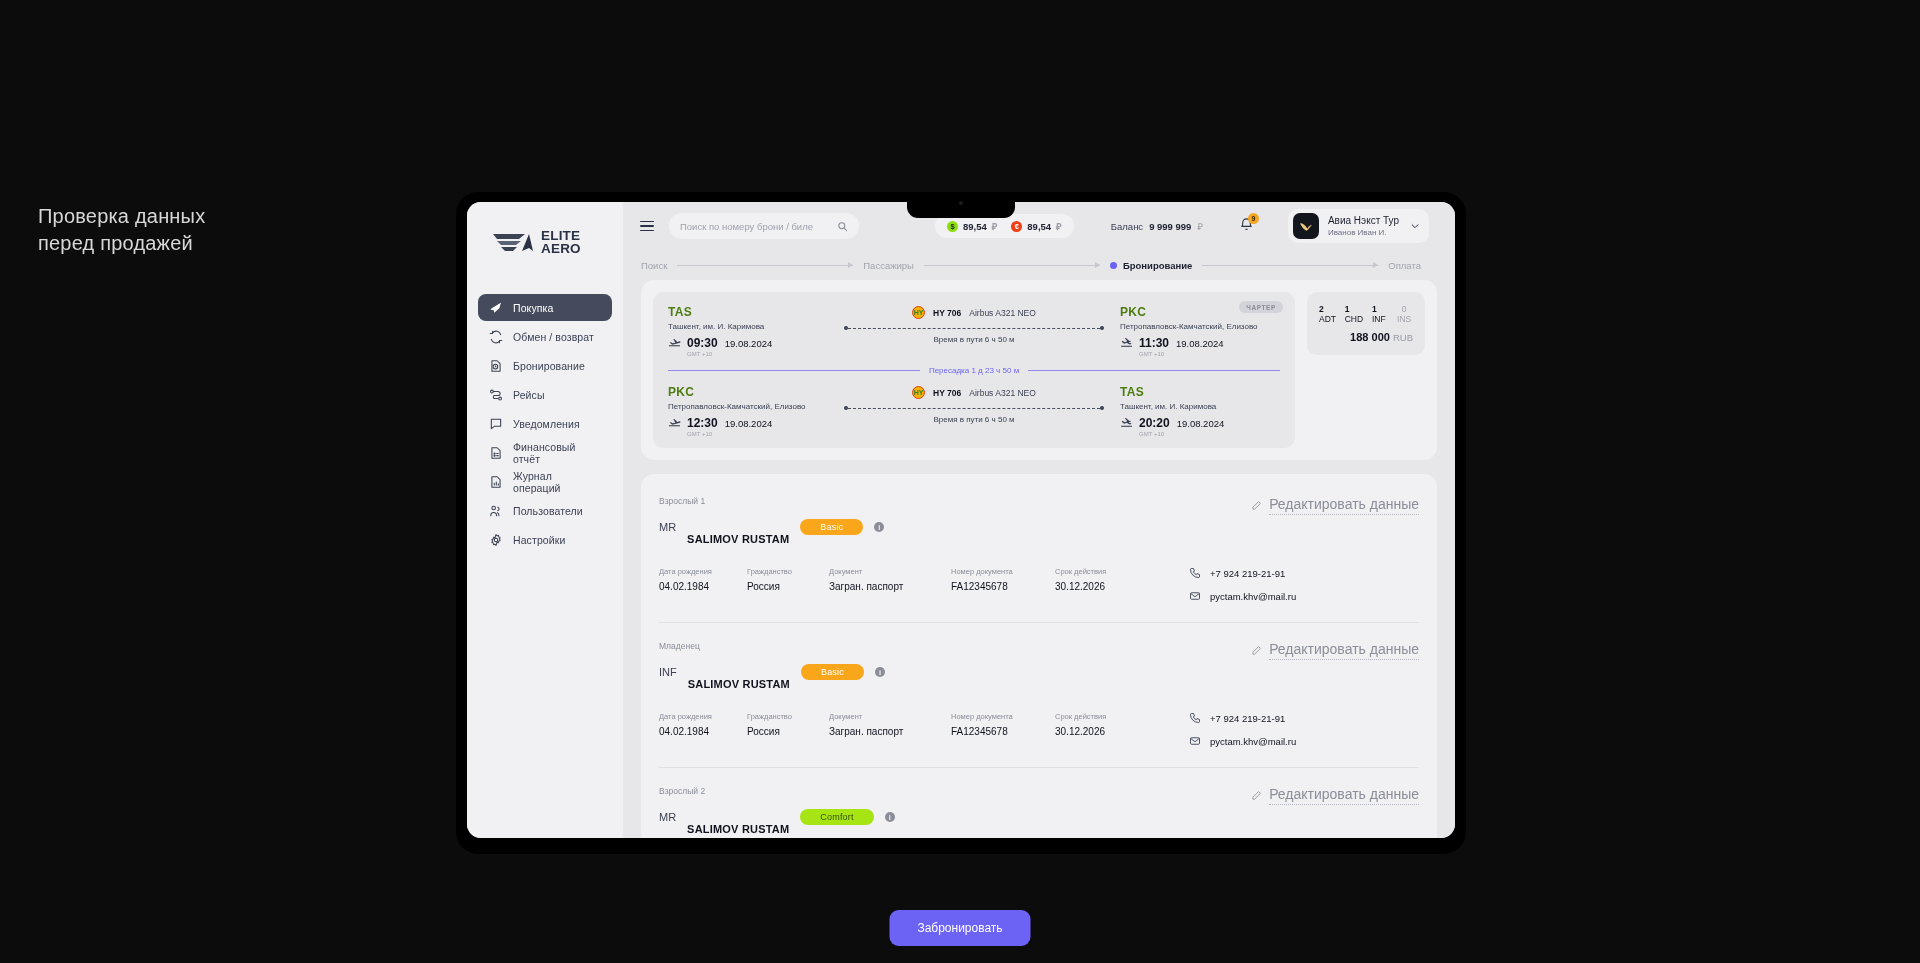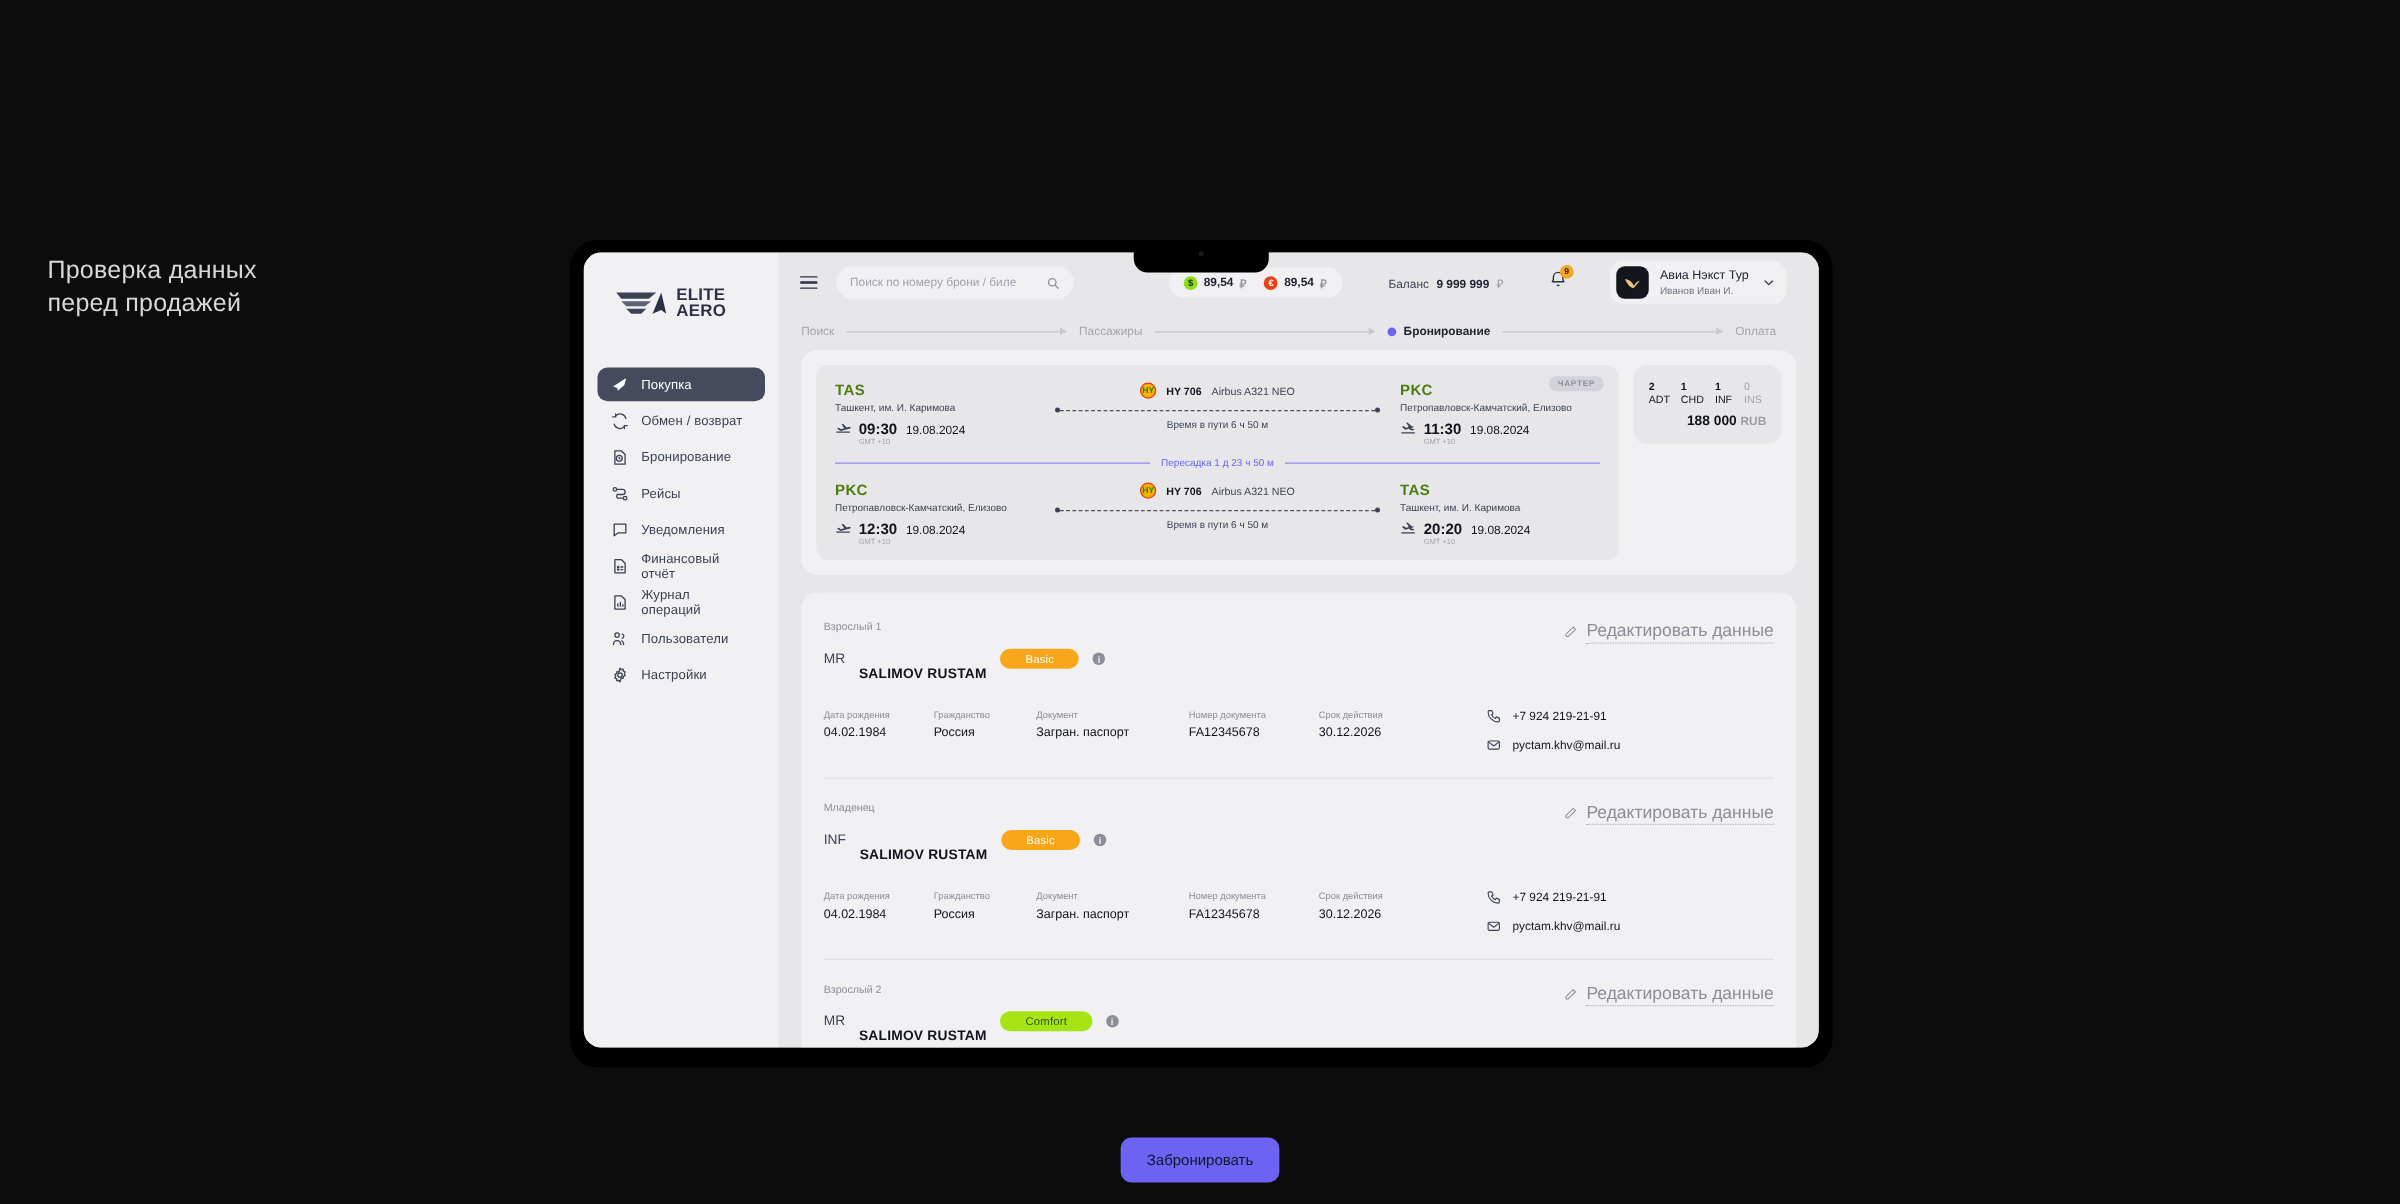--- a/index.html
+++ b/index.html
@@ -156,23 +156,23 @@
   .transfer { display: flex; align-items: center; gap: 9px; margin: 9px 0 10px 0; }
   .transfer .ln { flex: 1; height: 1px; background: #8f88ef; }
   .transfer .tx { font-size: 8px; color: #6c63f5; white-space: nowrap; }
 
   .pricebox {
     width: 118px; flex: 0 0 118px; background: #e7e7e9; border-radius: 10px;
     padding: 12px 12px; align-self: flex-start;
   }
   .pax-mix { font-size: 8.5px; color: #10131d; display: flex; gap: 6px; justify-content: flex-end; }
   .pax-mix b { font-weight: 700; }
-  .pax-mix .zero { color: #a0a2ad; }
+  .pax-mix .zero { color: #a0a2ad; text-align: center; }
   .price { text-align: right; margin-top: 7px; font-size: 11px; font-weight: 700; color: #10131d; }
-  .price .cur2 { color: #9a9ca6; font-weight: 700; font-size: 9.5px; }
+  .price .cur2 { color: #9a9ca6; font-weight: 400; font-size: 9.5px; }
 
   
   .pax-card { background: #f1f1f3; border-radius: 13px; margin-top: 14px; padding: 4px 18px 0 18px; }
   .pax { padding: 18px 0 20px 0; border-bottom: 1px solid #e0e0e4; position: relative; }
   .pax:last-child { border-bottom: 0; }
   .pax-top { display: flex; align-items: flex-start; }
   .pax-role { font-size: 8.5px; color: #8b8d98; }
   .pax-name { margin-top: 3px; display: flex; align-items: center; gap: 11px; }
   .pax-name .ttl { font-size: 11px; color: #3b4254; }
   .pax-name .nm { font-size: 11px; font-weight: 700; color: #10131d; letter-spacing: .2px; margin-top: 24px; }
@@ -194,22 +194,22 @@
   .field.w4 { width: 104px; } .field.w5 { width: 110px; }
   .f-lbl { font-size: 7.5px; color: #8b8d98; }
   .f-val { font-size: 10px; color: #10131d; margin-top: 5px; }
   .contacts { width: 230px; flex: 0 0 230px; }
   .contact { display: flex; align-items: center; gap: 9px; font-size: 9.5px; color: #10131d; }
   .contact + .contact { margin-top: 11px; }
 
   
   .cta {
     position: absolute; left: 50%; top: 910px; transform: translateX(-50%);
-    background: #6c63f5; color: #0f172a; border: 0; border-radius: 9px;
-    width: 127px; height: 36px; font-family: inherit; font-size: 12px; cursor: pointer;
+    background: #6c63f5; color: #ffffff; border: 0; border-radius: 9px;
+    width: 141px; height: 36px; font-family: inherit; font-size: 12px; cursor: pointer;
   }
 </style>
 </head>
 <body>
 
 <div class="stage">
 
   <div class="caption">Проверка данных
 перед продажей</div>
 

